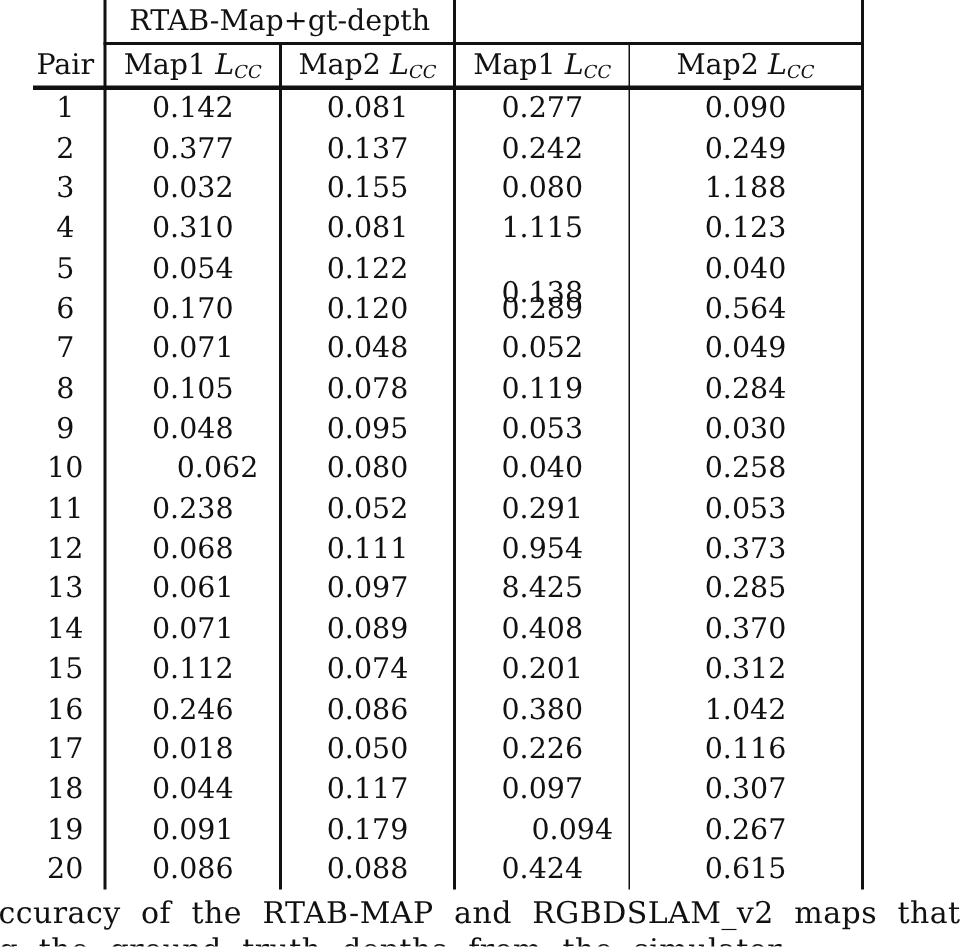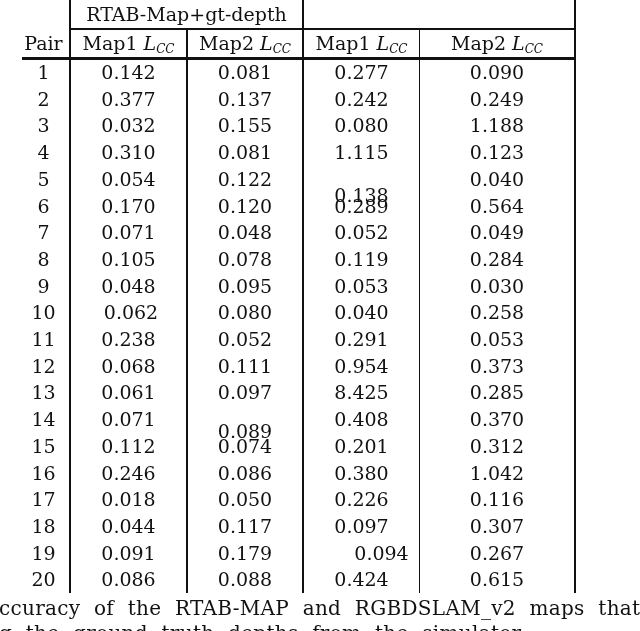--- a/index.html
+++ b/index.html
@@ -96,21 +96,21 @@
       </div>
       <div>
         <div class="cell" style="left: 18px; width: 51px; top: 273px;">9</div>
         <div class="cell" style="left: 71px; width: 115px; top: 273px;">0.048</div>
         <div class="cell" style="left: 188px; width: 114px; top: 273px;">0.095</div>
         <div class="cell" style="left: 304px; width: 115px; top: 273px;">0.053</div>
         <div class="cell" style="left: 420px; width: 154px; top: 273px;">0.030</div>
       </div>
       <div>
         <div class="cell" style="left: 18px; width: 51px; top: 299px;">10</div>
-        <div class="cell" style="left: 71px; width: 120px; top: 299px;">0.062</div>
+        <div class="cell" style="left: 85px; width: 120px; top: 299px;">0.062</div>
         <div class="cell" style="left: 188px; width: 114px; top: 299px;">0.080</div>
         <div class="cell" style="left: 304px; width: 115px; top: 299px;">0.040</div>
         <div class="cell" style="left: 420px; width: 154px; top: 299px;">0.258</div>
       </div>
       <div>
         <div class="cell" style="left: 18px; width: 51px; top: 326px;">11</div>
         <div class="cell" style="left: 71px; width: 115px; top: 326px;">0.238</div>
         <div class="cell" style="left: 188px; width: 114px; top: 326px;">0.052</div>
         <div class="cell" style="left: 304px; width: 115px; top: 326px;">0.291</div>
         <div class="cell" style="left: 420px; width: 154px; top: 326px;">0.053</div>
@@ -125,21 +125,21 @@
       <div>
         <div class="cell" style="left: 18px; width: 51px; top: 379px;">13</div>
         <div class="cell" style="left: 71px; width: 115px; top: 379px;">0.061</div>
         <div class="cell" style="left: 188px; width: 114px; top: 379px;">0.097</div>
         <div class="cell" style="left: 304px; width: 115px; top: 379px;">8.425</div>
         <div class="cell" style="left: 420px; width: 154px; top: 379px;">0.285</div>
       </div>
       <div>
         <div class="cell" style="left: 18px; width: 51px; top: 406px;">14</div>
         <div class="cell" style="left: 71px; width: 115px; top: 406px;">0.071</div>
-        <div class="cell" style="left: 188px; width: 114px; top: 406px; margin-top: 12px;">0.089</div>
+        <div class="cell" style="left: 188px; width: 114px; top: 406px;">0.089</div>
         <div class="cell" style="left: 304px; width: 115px; top: 406px;">0.408</div>
         <div class="cell" style="left: 420px; width: 154px; top: 406px;">0.370</div>
       </div>
       <div>
         <div class="cell" style="left: 18px; width: 51px; top: 433px;">15</div>
         <div class="cell" style="left: 71px; width: 115px; top: 433px;">0.112</div>
         <div class="cell" style="left: 188px; width: 114px; top: 433px;">0.074</div>
         <div class="cell" style="left: 304px; width: 115px; top: 433px;">0.201</div>
         <div class="cell" style="left: 420px; width: 154px; top: 433px;">0.312</div>
       </div>

